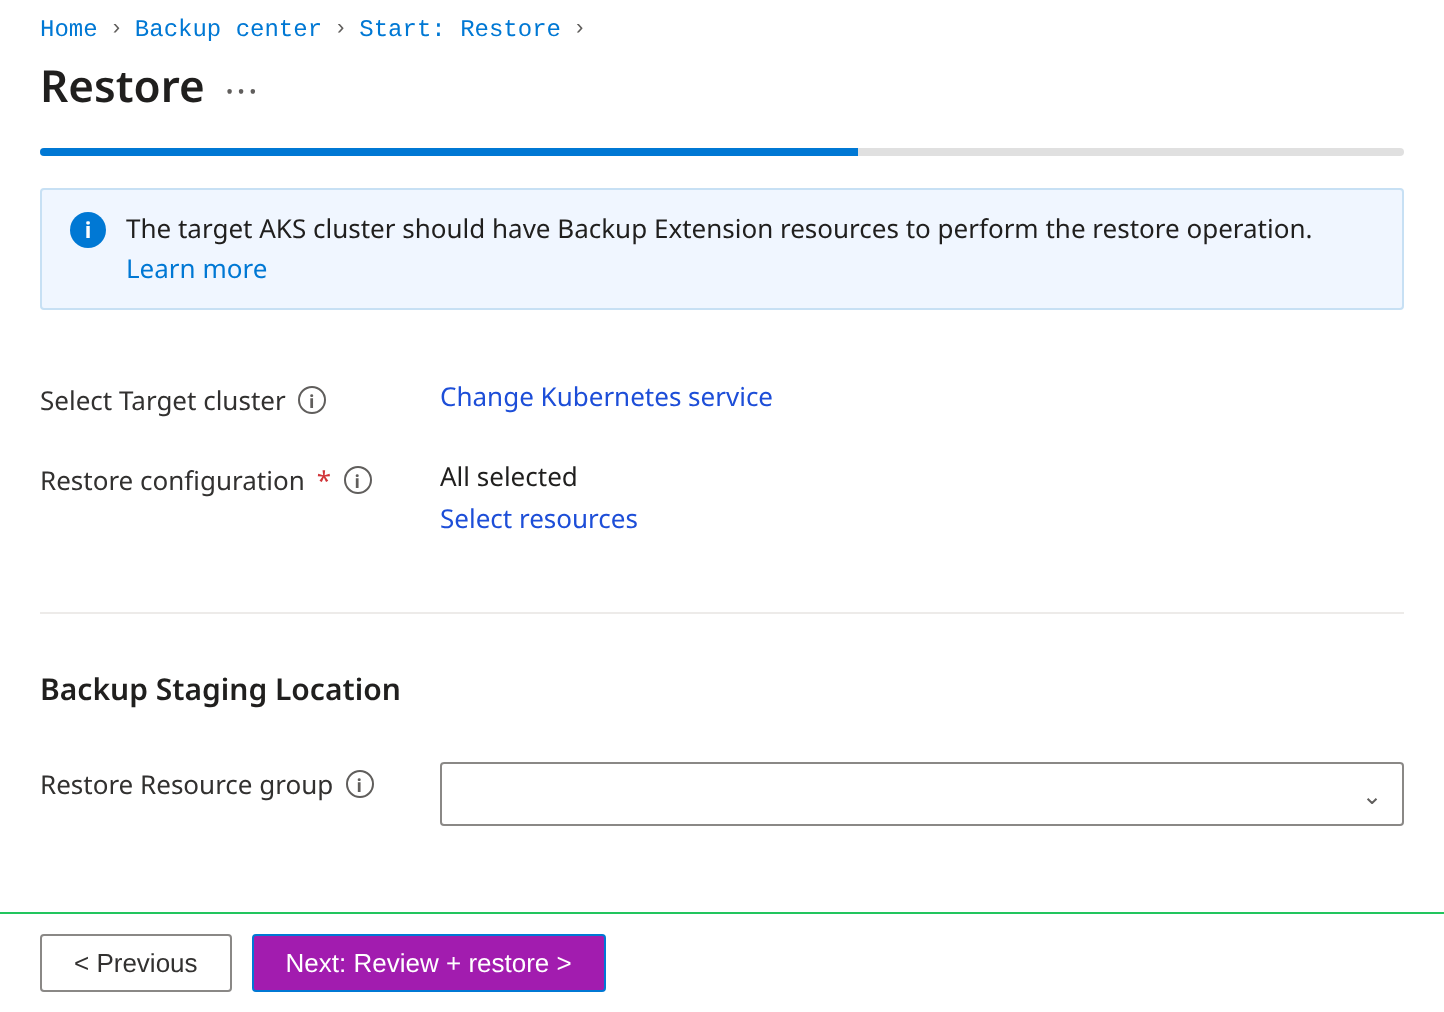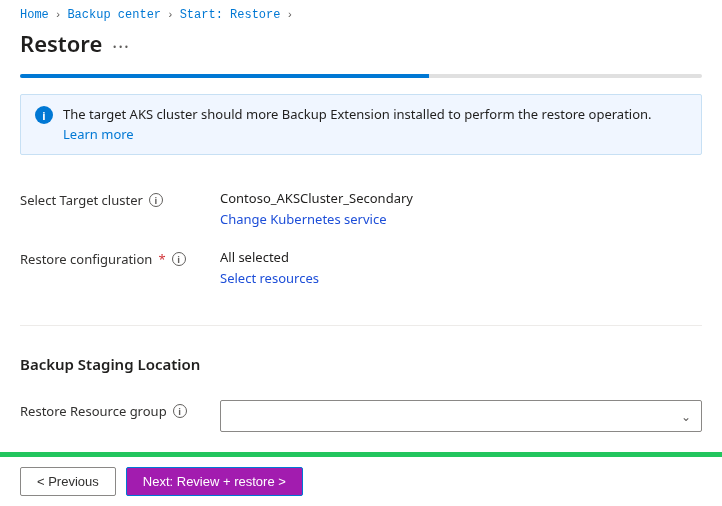--- a/index.html
+++ b/index.html
@@ -171,21 +171,21 @@
     .chevron-icon {
       font-size: 12px;
       color: #605e5c;
     }
     .footer-bar {
       position: fixed;
       bottom: 0;
       left: 0;
       width: 722px;
       background: #fff;
-      border-top: 5px solid #22c55e;
+      border-top: 1px solid #22c55e;
       padding: 10px 20px;
       display: flex;
       align-items: center;
       gap: 10px;
     }
     .btn-secondary {
       padding: 6px 16px;
       border: 1px solid #8a8886;
       background: #fff;
       color: #323130;
@@ -222,34 +222,33 @@
     <span class="more-icon">···</span>
   </div>
 
   <div class="progress-bar-container">
     <div class="progress-bar-fill" style="width: 60%;"></div>
   </div>
 
   <div class="info-banner">
     <div class="info-icon">i</div>
     <div class="info-text">
-      <span>The target AKS cluster should more Backup Extension installed to perform the restore operation.</span>
+      <span>The target AKS cluster should have Backup Extension resources to perform the restore operation.</span>
       <a class="learn-more-link">Learn more</a>
     </div>
   </div>
 
   <div class="form-section">
 
     <div class="form-row">
       <div class="form-label">
         <span>Select Target cluster</span>
         <span class="info-circle">i</span>
       </div>
       <div class="form-value">
-        <span class="value-text">Contoso_AKSCluster_Secondary</span>
         <a class="link-action">Change Kubernetes service</a>
       </div>
     </div>
 
     <div class="form-row">
       <div class="form-label">
         <span>Restore configuration</span>
         <span class="required-star">*</span>
         <span class="info-circle">i</span>
       </div>

